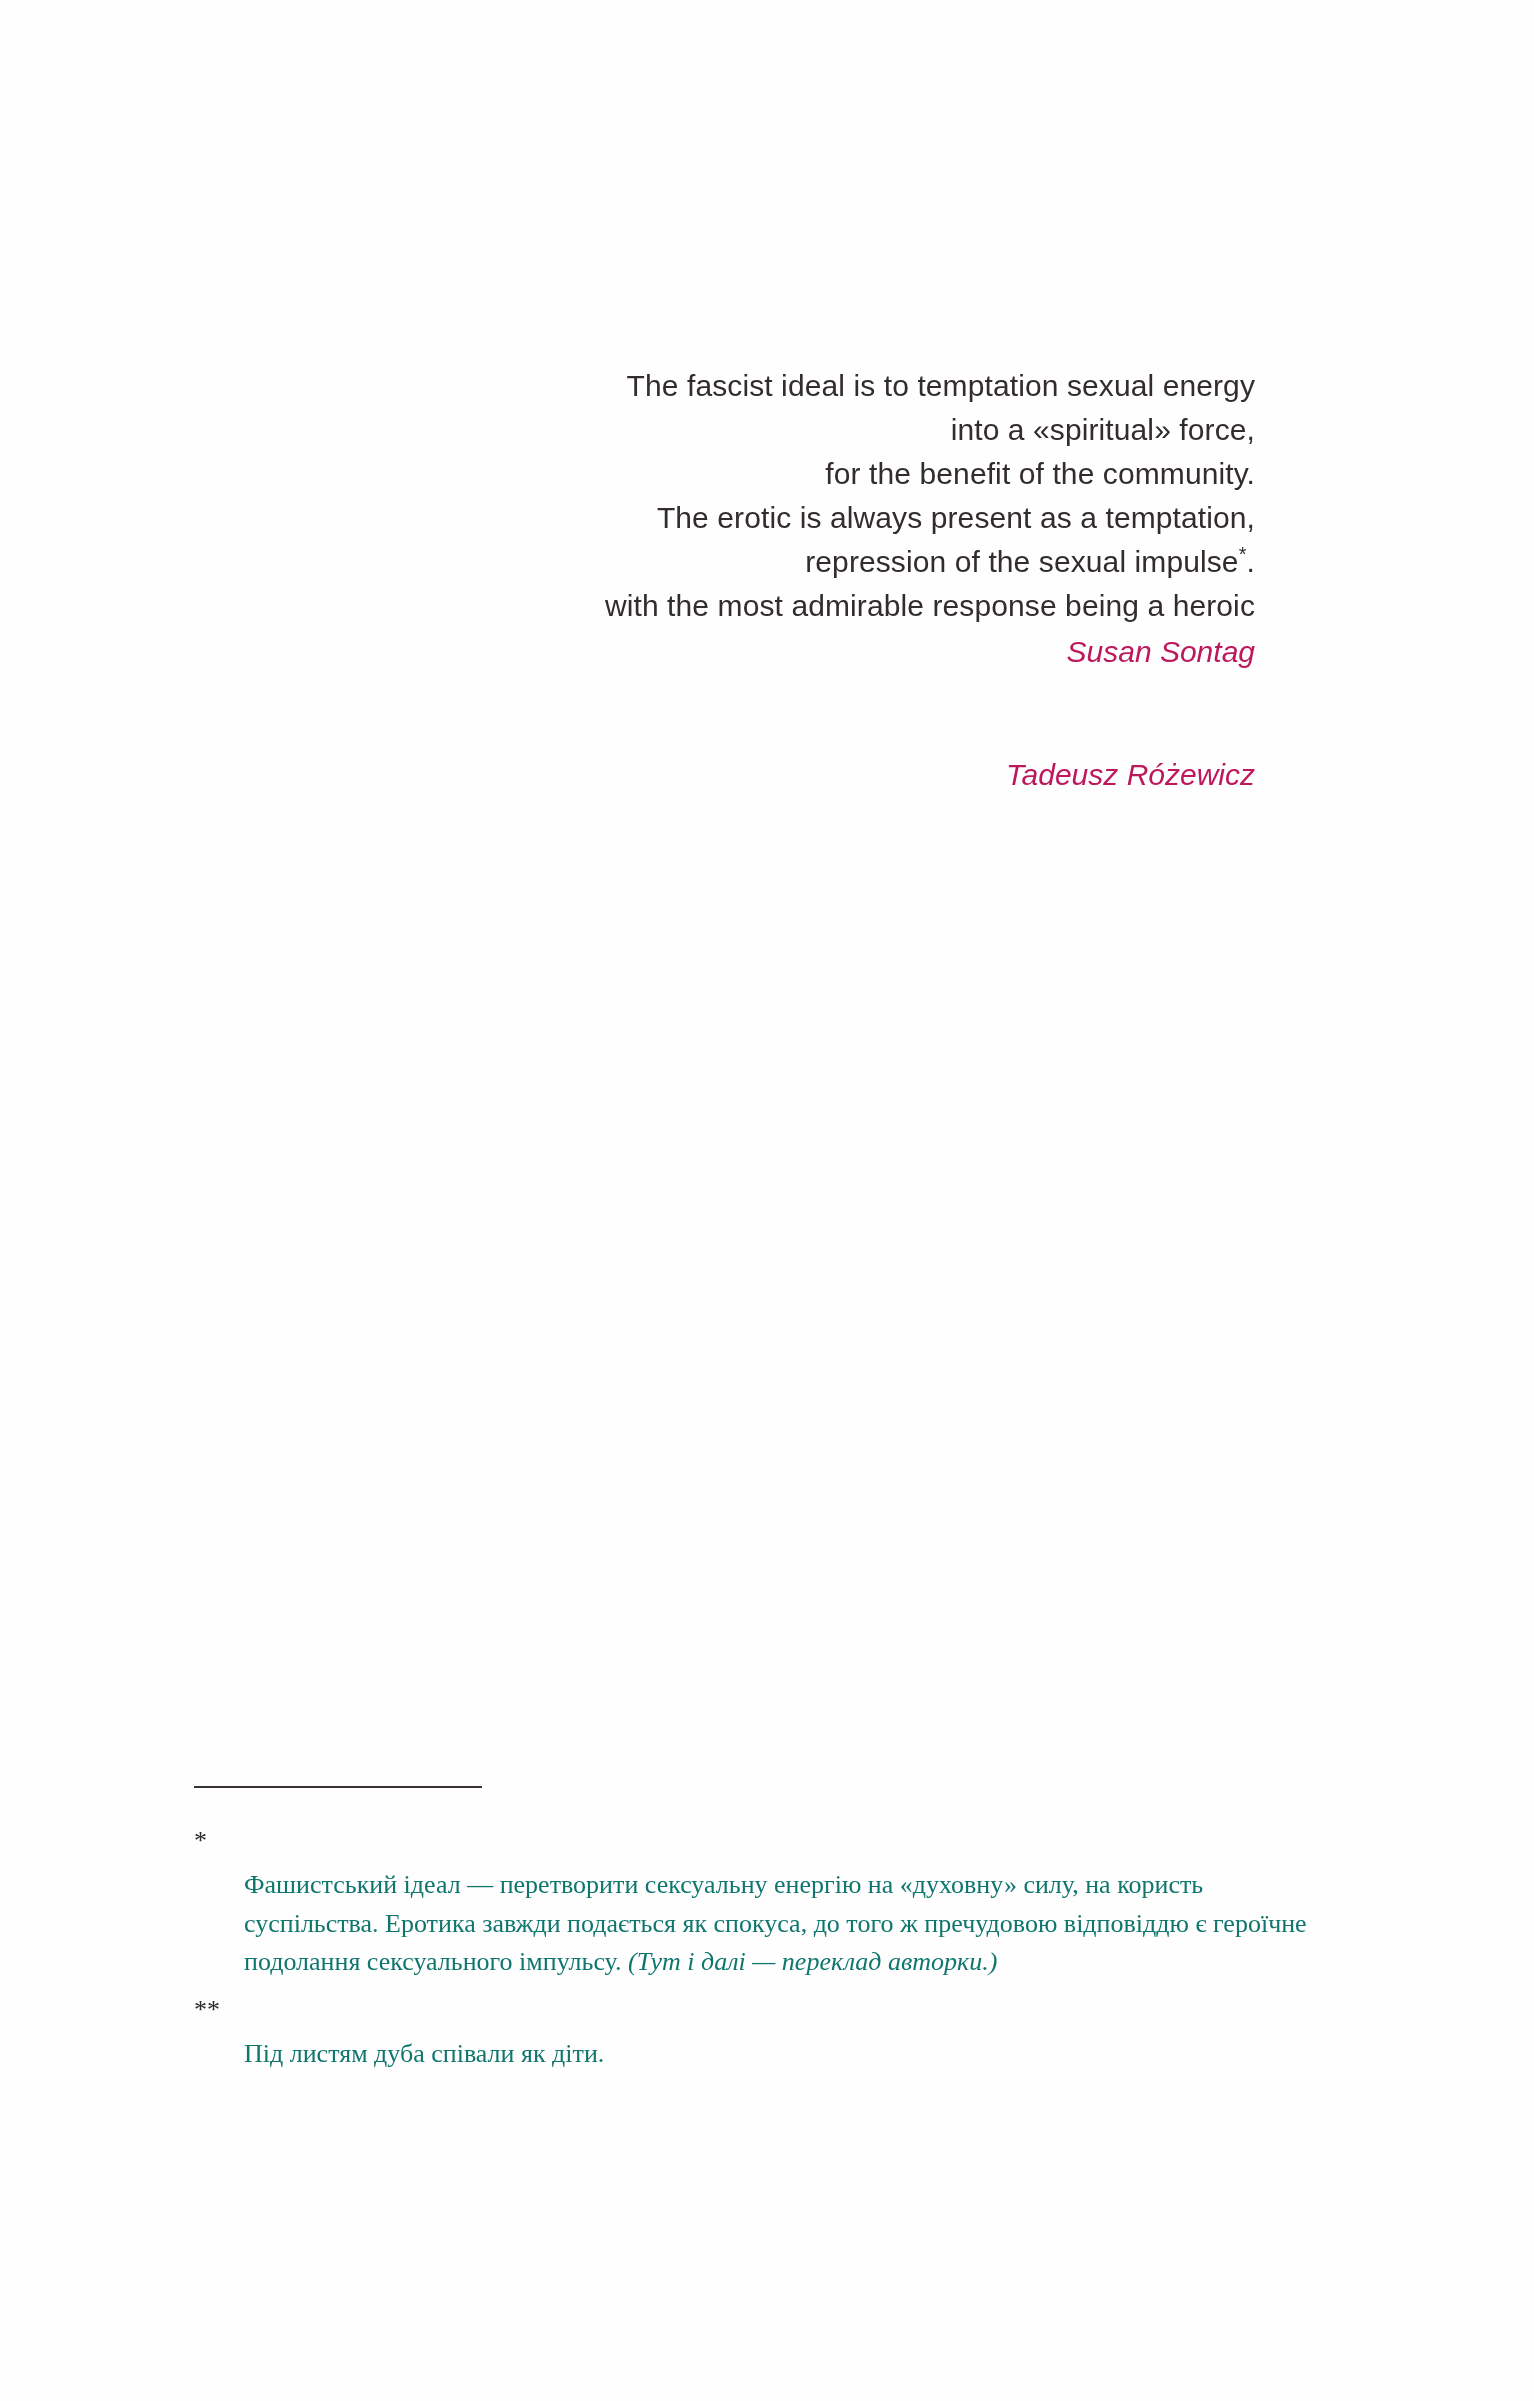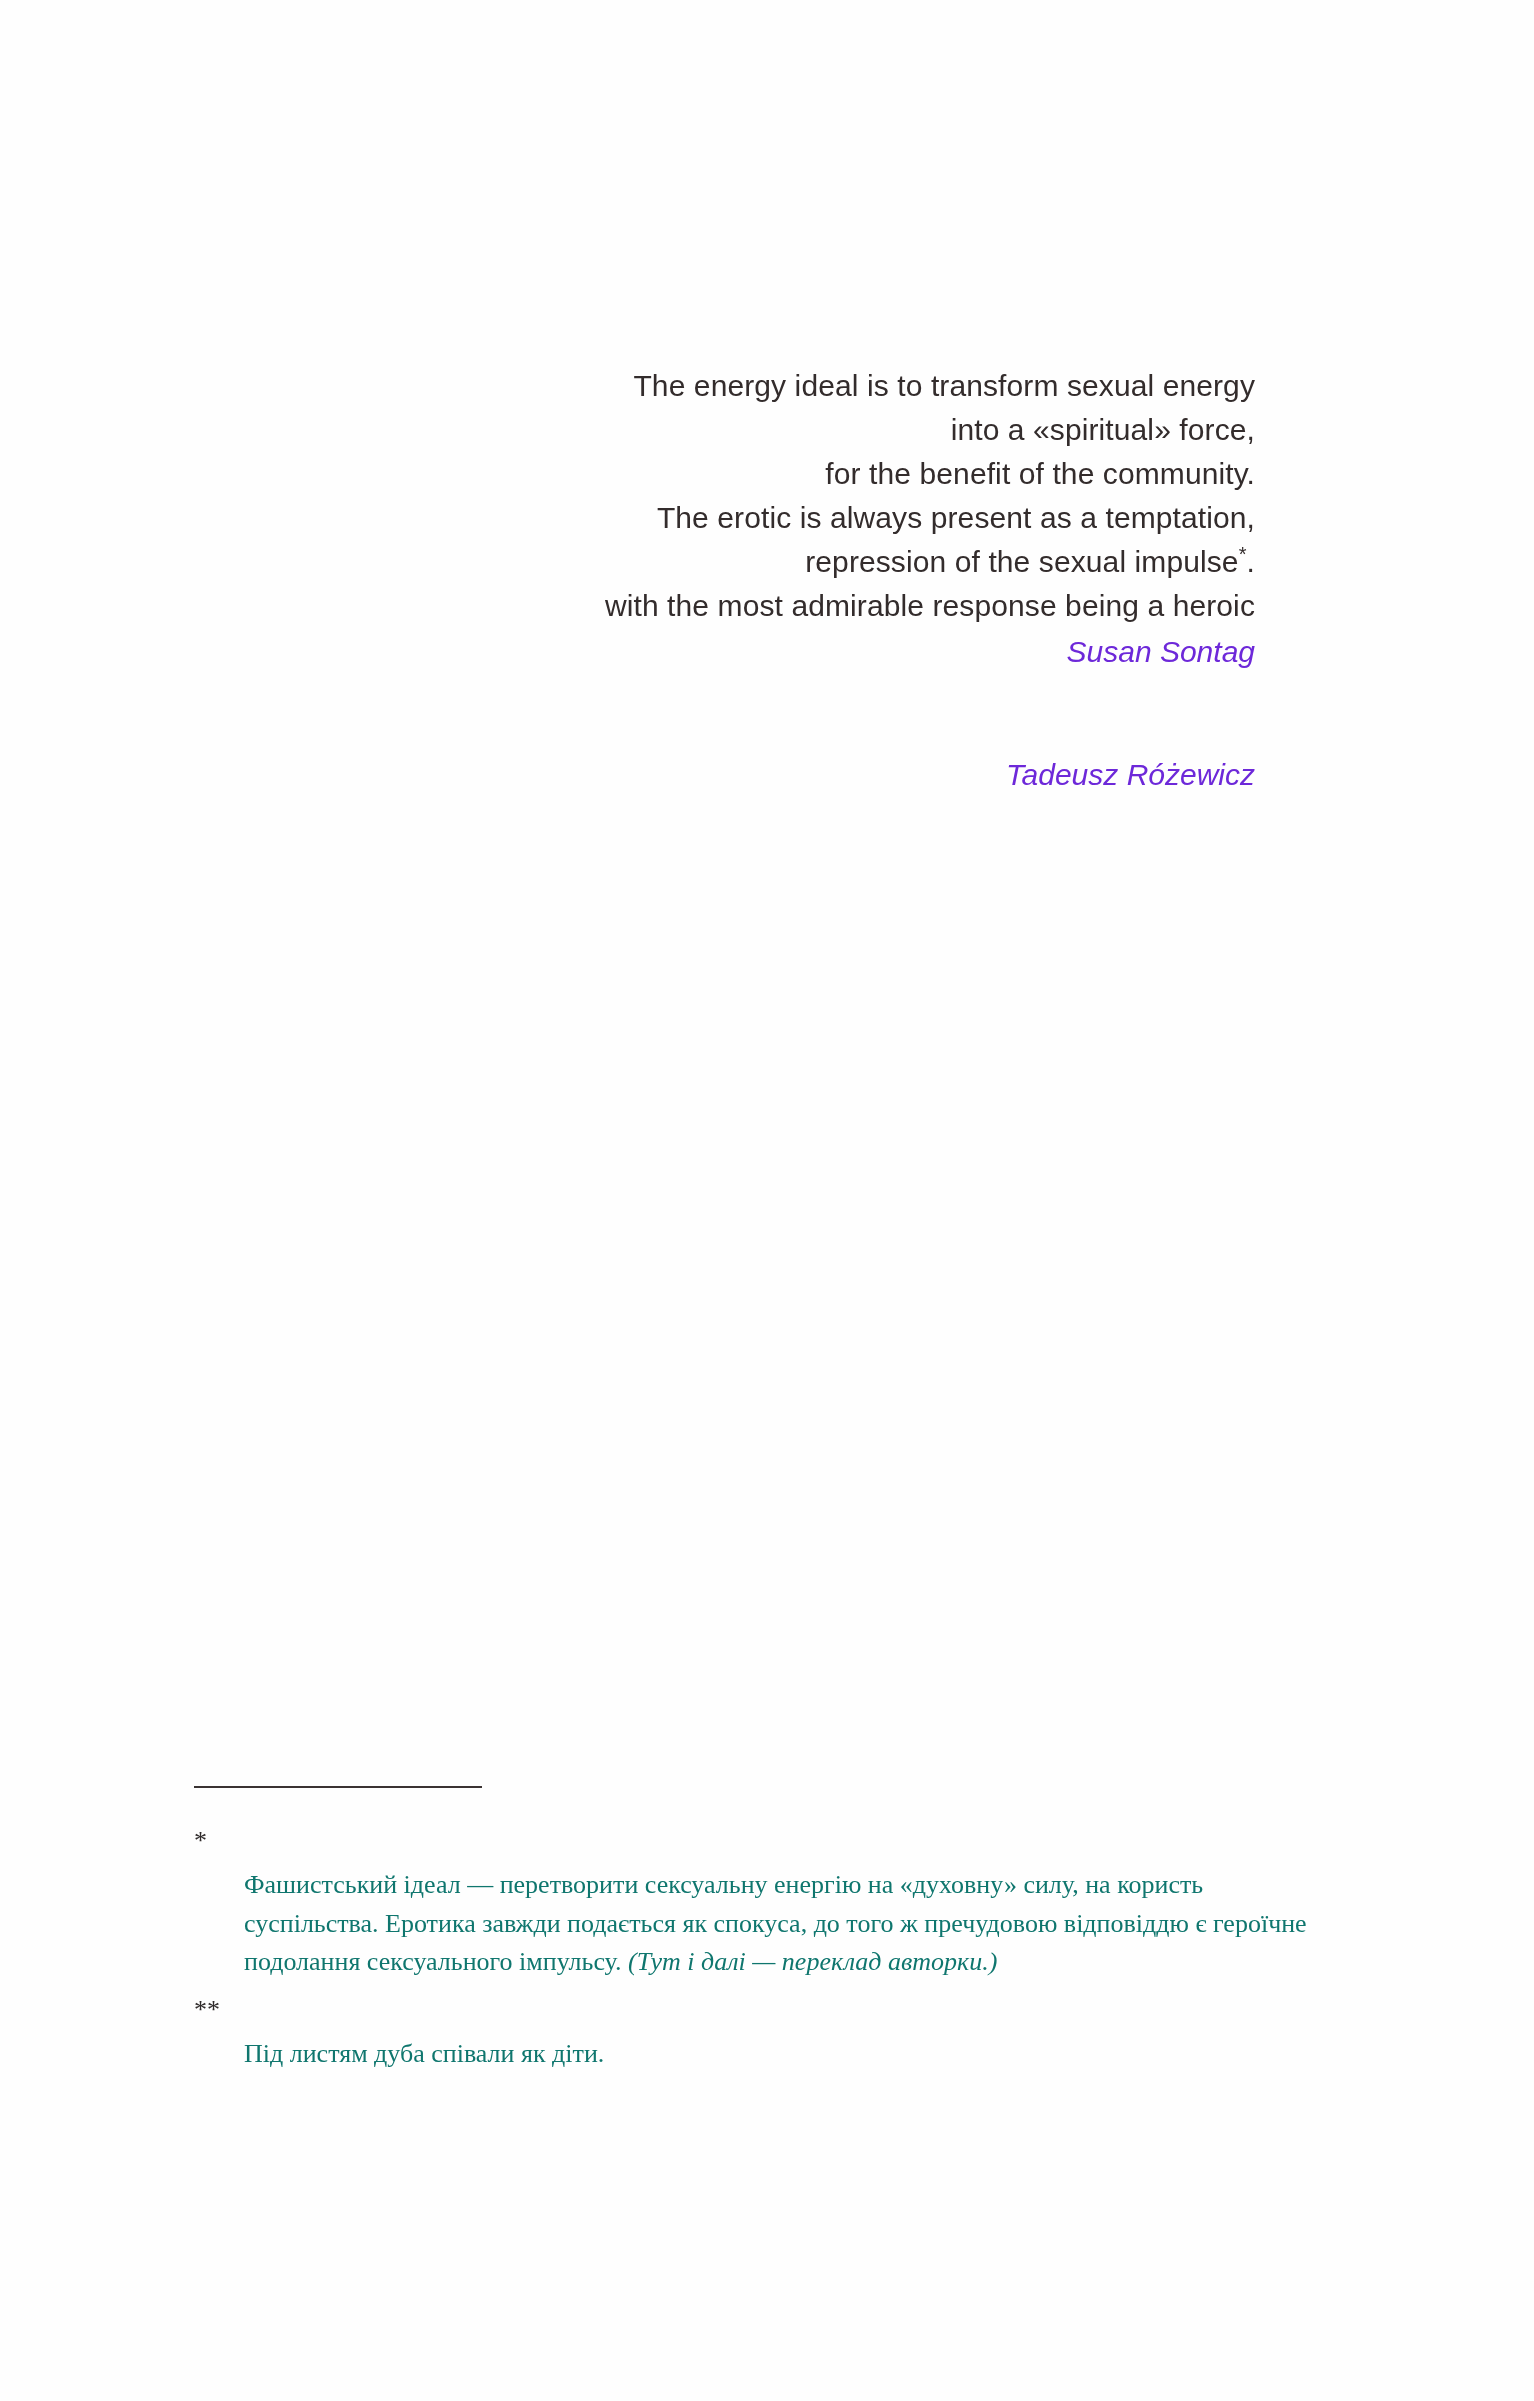--- a/index.html
+++ b/index.html
@@ -42,21 +42,21 @@
   .quote-line .marker {
     font-size: 20px;
     vertical-align: super;
     line-height: 0;
   }
 
   .attribution {
     font-style: italic;
     font-size: 30px;
     line-height: 1.47;
-    color: #6d28d9;
+    color: #be185d;
     margin-top: 1.6px;
   }
 
   .epigraph-gap {
     height: 77px;
   }
 
   
   .footnotes {
     position: absolute;
@@ -101,21 +101,21 @@
   }
 </style>
 </head>
 <body>
 
 <div class="page">
 
   <div class="epigraphs">
 
     <div>
-      <div class="quote-line">The energy ideal is to transform sexual energy</div>
+      <div class="quote-line">The fascist ideal is to temptation sexual energy</div>
       <div class="quote-line">into a «spiritual» force,</div>
       <div class="quote-line">for the benefit of the community.</div>
       <div class="quote-line">The erotic is always present as a temptation,</div>
       <div class="quote-line"><span>repression of the sexual impulse</span><span class="marker">*</span><span>.</span></div>
       <div class="quote-line">with the most admirable response being a heroic</div>
       <div class="attribution">Susan Sontag</div>
     </div>
 
     <div class="epigraph-gap"></div>
 

